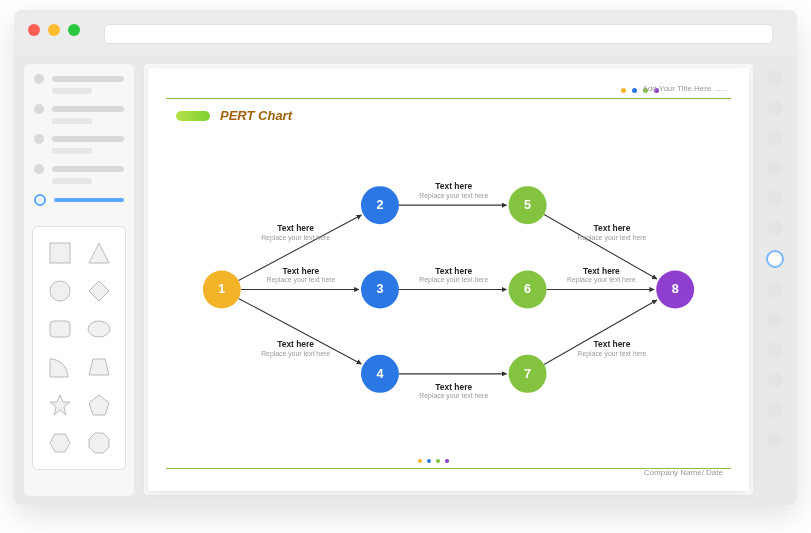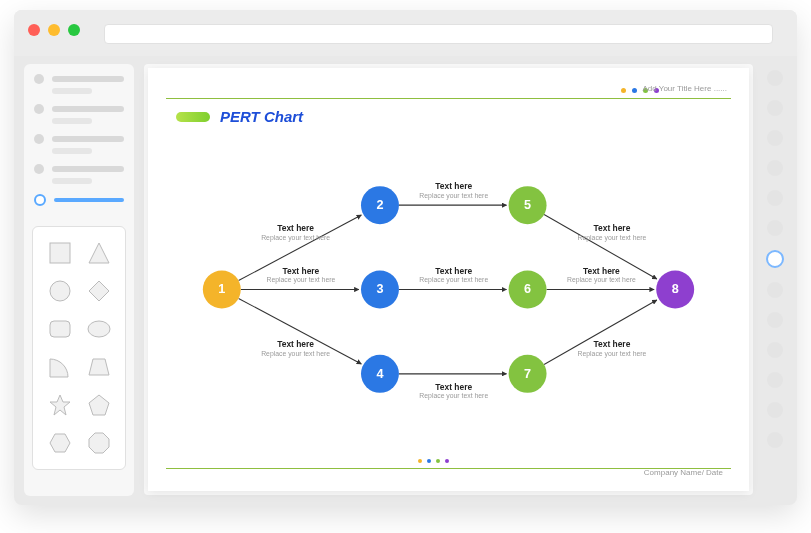--- a/index.html
+++ b/index.html
@@ -24,21 +24,21 @@
 .rbullet{width:16px;height:16px;border-radius:50%;background:#e4e4e4}
 .rbullet.active{background:#fff;border:2px solid #7cb8ff;width:14px;height:14px}
 .canvas-wrap{position:absolute;left:130px;right:44px;top:54px;bottom:10px;background:#f9f9f9;border-radius:4px;padding:4px}
 .canvas{position:relative;width:100%;height:100%;background:#fff;box-shadow:0 2px 10px rgba(0,0,0,.08)}
 .hdr-line{position:absolute;left:18px;right:18px;top:30px;border-bottom:1px solid #8fbf3f}
 .hdr-right{position:absolute;right:22px;top:16px;font-size:8px;color:#9a9a9a}
 .hdr-dots{position:absolute;right:90px;top:20px;display:flex;gap:6px}
 .hdr-dots span{width:5px;height:5px;border-radius:50%}
 .title-row{position:absolute;left:28px;top:40px;display:flex;align-items:center;gap:10px}
 .pill{width:34px;height:10px;border-radius:6px;background:linear-gradient(90deg,#b6e24a,#7fcf2e)}
-.title-text{font-size:15px;font-weight:700;font-style:italic;color:#1d4ed8}
+.title-text{font-size:13px;font-weight:700;font-style:italic;color:#a16207}
 .ft-line{position:absolute;left:18px;right:18px;bottom:22px;border-bottom:1px solid #8fbf3f}
 .ft-right{position:absolute;right:26px;bottom:14px;font-size:8px;color:#9a9a9a}
 .ft-dots{position:absolute;left:270px;bottom:28px;display:flex;gap:5px}
 .ft-dots span{width:4px;height:4px;border-radius:50%}
 .pert{position:absolute;left:0;right:0;top:60px;bottom:40px}
 .pert svg{width:100%;height:100%}
 .node circle{stroke:none}
 .node text.num{fill:#fff;font-weight:700;font-size:12px;text-anchor:middle;dominant-baseline:central}
 .edge{stroke:#333;stroke-width:1;fill:none;marker-end:url(#arrow)}
 .lbl1{font-size:8px;font-weight:700;fill:#222;text-anchor:middle}

